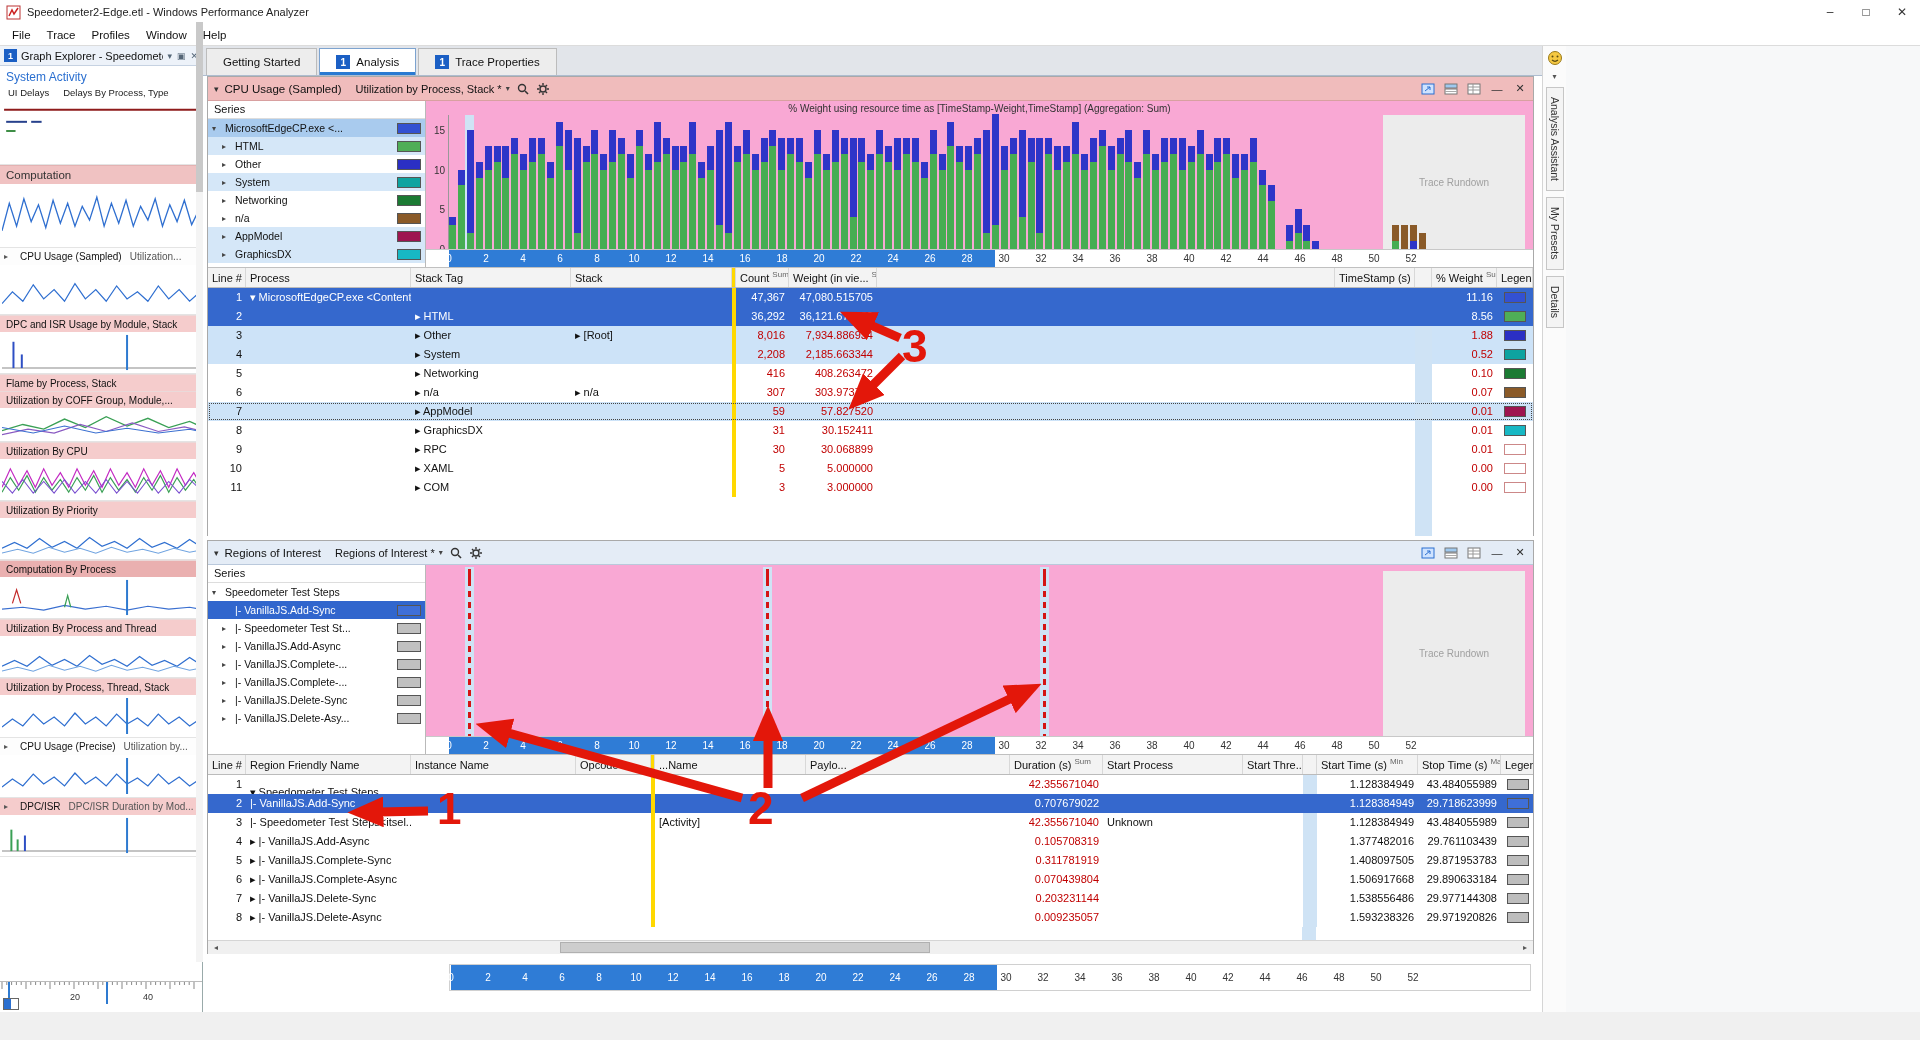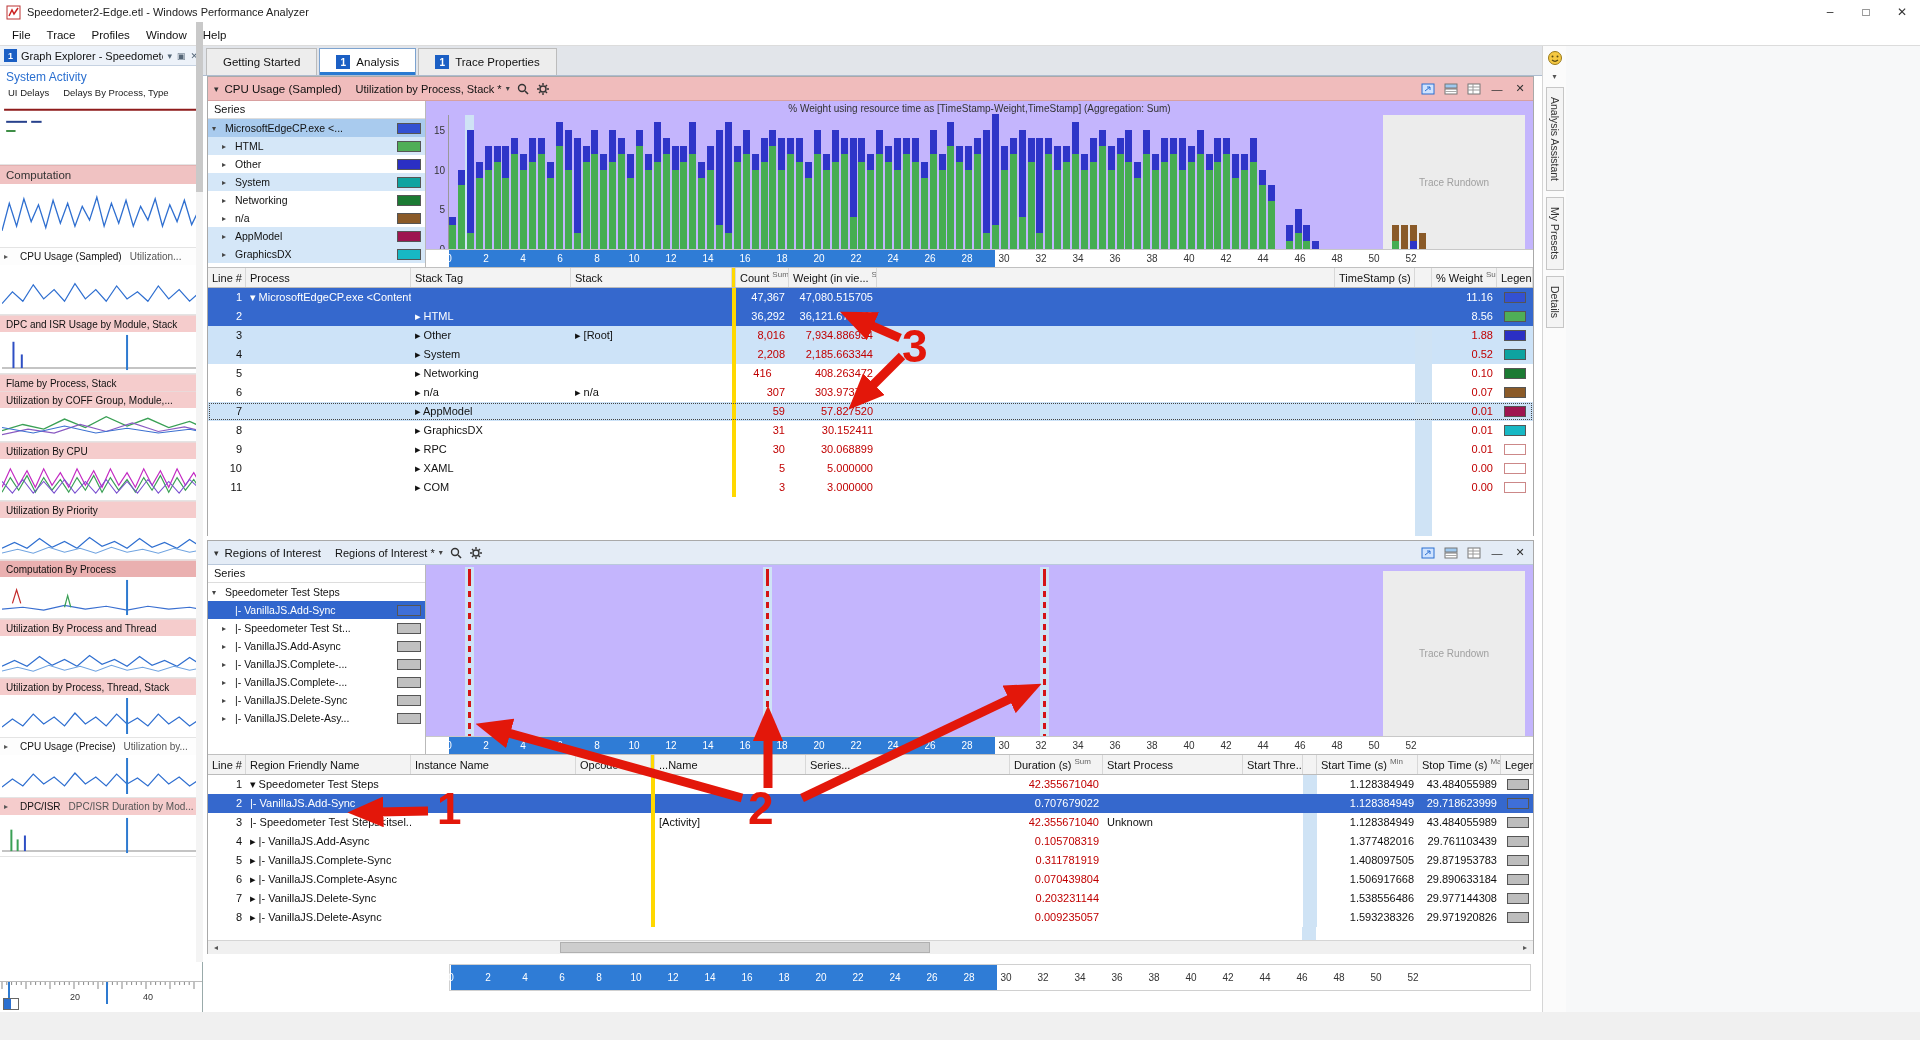--- a/index.html
+++ b/index.html
@@ -61,21 +61,21 @@
 #cpuPanel .pgraph{height:167px}
 #regPanel .pgraph{height:190px}
 .serieslist{width:218px;border-right:1px solid #b9b9b9;overflow:hidden}
 .serieshdr{height:18px;padding:2px 6px;border-bottom:1px solid #ddd;background:#fff;font-size:11px}
 .srow{height:18px;display:flex;align-items:center;padding:0 4px;gap:4px;font-size:10.5px;overflow:hidden;white-space:nowrap}
 .srow .exp{width:9px;color:#444;font-size:8px;flex:none}
 .srow .chip{margin-left:auto;width:24px;height:11px;border:1px solid #555;flex:none}
 .srow.sel{background:#3166cd;color:#fff}
 .srow.hil{background:#d5e7f8}
 .srow.sel1{background:#a9cbee}
-.chart{position:relative;flex:1;overflow:hidden;background:#c4b5fd}
+.chart{position:relative;flex:1;overflow:hidden;background:#f9a8d4}
 .charttitle{position:absolute;top:2px;left:0;right:0;text-align:center;font-size:10px;color:#333}
 .rundown{position:absolute;left:957px;width:142px;background:#ececec;color:#a0a0a0;display:flex;align-items:center;justify-content:center;font-size:10px}
 #cpuChart .rundown{top:14px;bottom:18px}
 #regChart .rundown{top:6px;bottom:18px}
 .axisband{position:absolute;left:0;right:0;bottom:0;height:18px;border-top:1px solid #c8c8c8;background:#fff}
 .axissel{position:absolute;top:0;bottom:0;background:#2f7cd6}
 .tick{position:absolute;top:3px;transform:translateX(-50%);font-size:10px;color:#333}
 .tick.white{color:#fff}
 .bar{position:absolute;width:7px}
 .ylab{position:absolute;width:18px;text-align:right;font-size:10px;color:#333;left:1px}
@@ -761,21 +761,21 @@
             <div class="tc chipcell" style="width: 36px;">
               <span class="chip2" style="background: rgb(14, 163, 160);"></span>
             </div>
           </div>
           <div class="trow ">
             <div class="tc num" style="width: 38px;">5</div>
             <div class="tc " style="width: 165px;"></div>
             <div class="tc " style="width: 160px;">▸ Networking</div>
             <div class="tc " style="width: 161px;"></div>
             <div class="tc goldc" style="width: 4px;"></div>
-            <div class="tc num red" style="width: 53px; text-align: center;">416</div>
+            <div class="tc num red" style="width: 53px;">416</div>
             <div class="tc num red" style="width: 88px;">408.263472</div>
             <div class="tc fx"></div>
             <div class="tc num" style="width: 80px;"></div>
             <div class="tc bandc" style="width: 17px;"></div>
             <div class="tc num red" style="width: 65px;">0.10</div>
             <div class="tc chipcell" style="width: 36px;">
               <span class="chip2" style="background: rgb(27, 122, 51);"></span>
             </div>
           </div>
           <div class="trow ">
@@ -1030,32 +1030,32 @@
           <div class="hthumb"></div>
           <span class="harrow" style="right:0">▸</span>
         </div>
       <div class="thead">
             <div class="tc" style="width: 38px;">Line #</div>
             <div class="tc" style="width: 165px;">Region Friendly Name</div>
             <div class="tc" style="width: 165px;">Instance Name</div>
             <div class="tc" style="width: 75px;">Opcode</div>
             <div class="tc goldc" style="width: 4px;"></div>
             <div class="tc" style="width: 151px;">...Name</div>
-            <div class="tc" style="width: 204px;">Series...</div>
+            <div class="tc" style="width: 204px;">Paylo...</div>
             <div class="tc" style="width: 93px;">Duration (s)<span class="sub">Sum</span></div>
             <div class="tc" style="width: 140px;">Start Process</div>
             <div class="tc" style="width: 60px;">Start Thre...</div>
             <div class="tc" style="width: 14px;"></div>
             <div class="tc" style="width: 101px;">Start Time (s)<span class="sub">Min</span></div>
             <div class="tc" style="width: 83px;">Stop Time (s)<span class="sub">Max</span></div>
             <div class="tc" style="width: 33px;">Legend</div>
           </div>
           <div class="trow ">
             <div class="tc num" style="width: 38px;">1</div>
-            <div class="tc " style="width: 165px;">▾ Speedometer Test Steps</div>
+            <div class="tc " style="width: 165px; margin-top: 8px;">▾ Speedometer Test Steps</div>
             <div class="tc " style="width: 165px;"></div>
             <div class="tc " style="width: 75px;"></div>
             <div class="tc goldc" style="width: 4px;"></div>
             <div class="tc " style="width: 151px;"></div>
             <div class="tc " style="width: 204px;"></div>
             <div class="tc num red" style="width: 93px;">42.355671040</div>
             <div class="tc " style="width: 140px;"></div>
             <div class="tc " style="width: 60px;"></div>
             <div class="tc bandc" style="width: 14px;"></div>
             <div class="tc num" style="width: 101px;">1.128384949</div>

